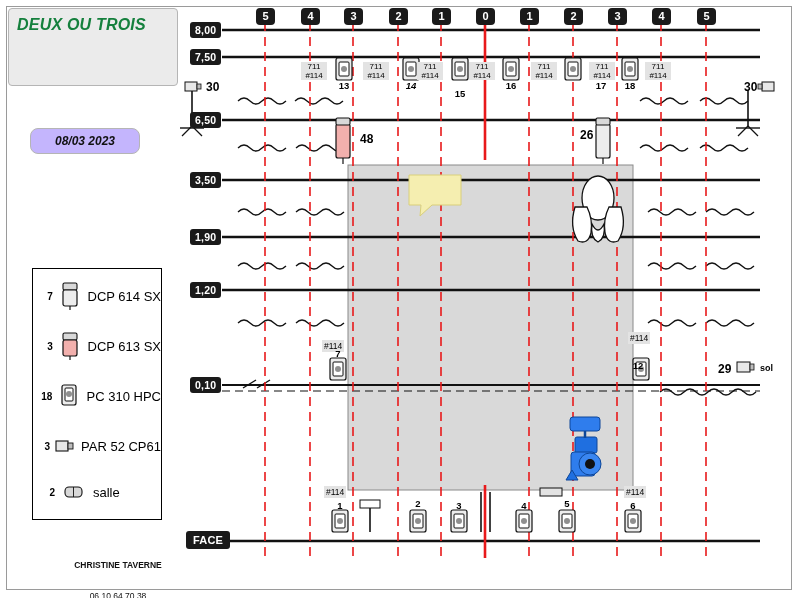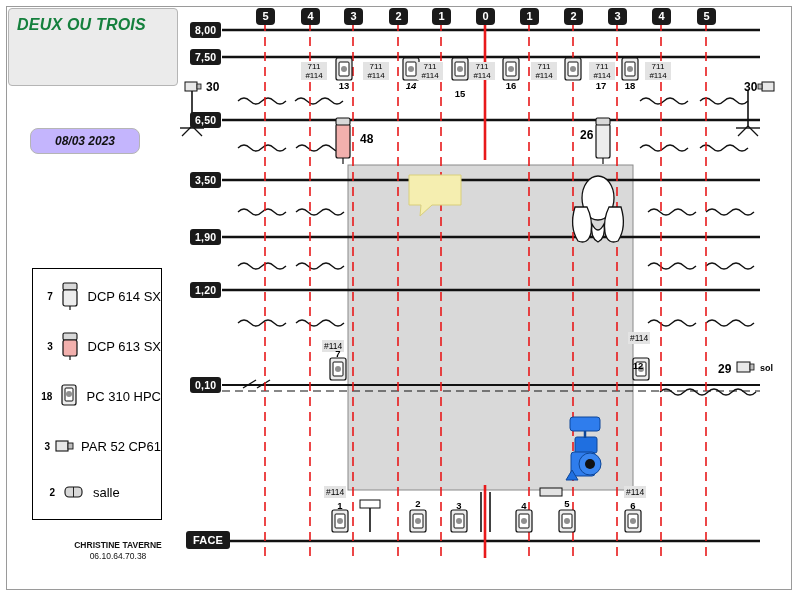--- a/index.html
+++ b/index.html
@@ -102,20 +102,21 @@
   #contact {
     position: absolute;
     left: 28px; top: 540px;
     width: 180px;
     text-align: center;
   }
   #contact div {
     font-size: 8.5px;
     line-height: 11px;
     color: #111;
+    margin-top: 20px;
   }
   #contact .name { font-weight: bold; }
 
   
   svg#plot {
     position: absolute;
     left: 0; top: 0;
     width: 800px; height: 598px;
   }
 

